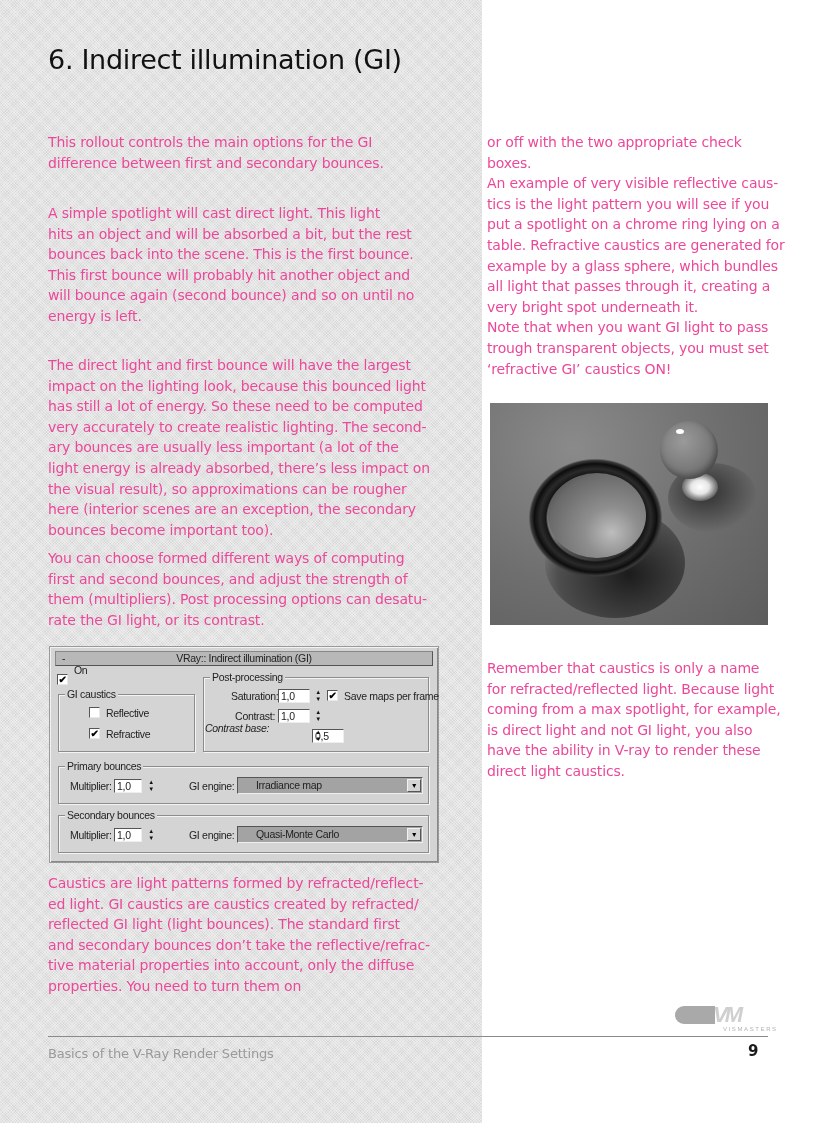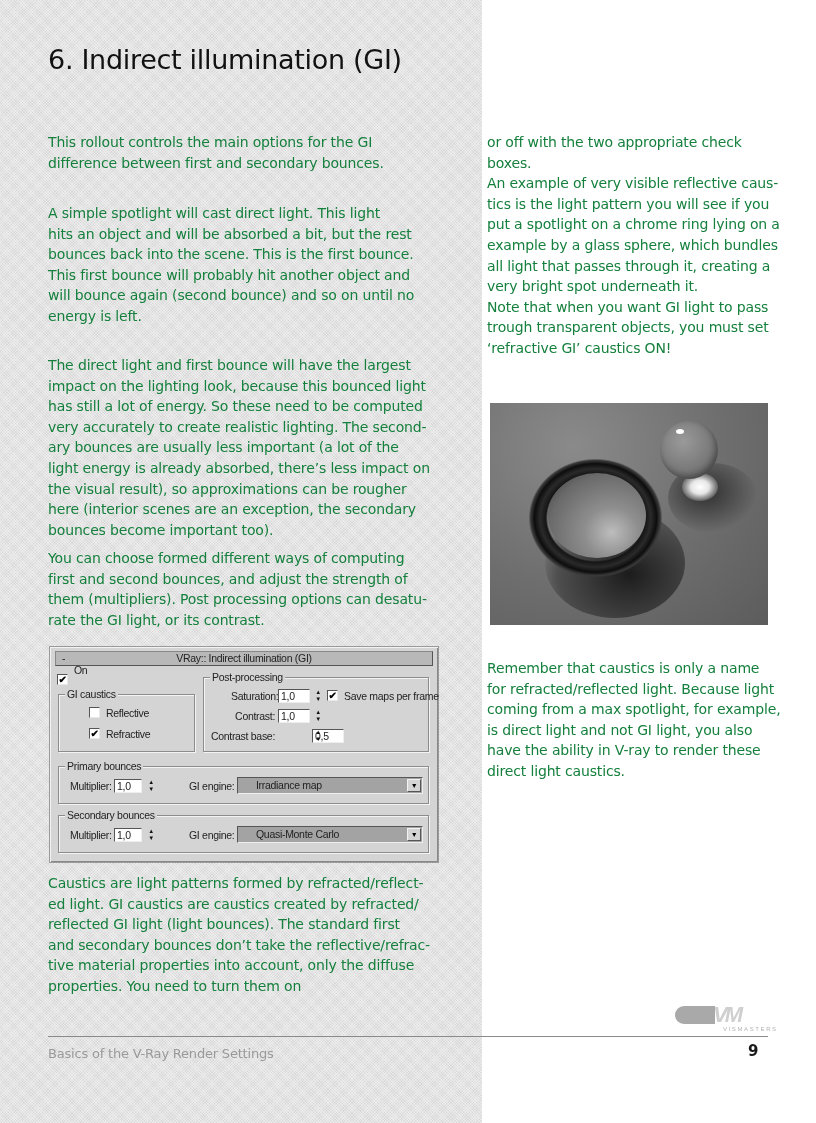--- a/index.html
+++ b/index.html
@@ -13,21 +13,21 @@
         repeating-linear-gradient(45deg, rgba(255,255,255,0.35) 0 1px, transparent 1px 2px),
         repeating-linear-gradient(-45deg, rgba(0,0,0,0.05) 0 1px, transparent 1px 2px);
     }
 
     .page-title {
       position: absolute; left: 48px; top: 44px;
       font-size: 27px; font-weight: normal; color: #111; letter-spacing: -0.3px;
       white-space: nowrap;
     }
 
-    .para { position: absolute; font-size: 14px; line-height: 20.6px; color: #15803d; letter-spacing: -0.15px; }
+    .para { position: absolute; font-size: 14px; line-height: 20.6px; color: #ec4899; letter-spacing: -0.15px; }
     .para .ln { display: block; white-space: nowrap; }
     .left-col { left: 48px; width: 420px; }
     .right-col { left: 487px; width: 320px; }
 
     
     .render-photo {
       position: absolute; left: 490px; top: 403px; width: 278px; height: 222px;
       background: radial-gradient(ellipse at 30% 20%, #8a8a8a 0%, #6e6e6e 55%, #5c5c5c 100%);
       overflow: hidden;
     }
@@ -162,21 +162,21 @@
     <div class="cb" style="left:123px; top:12px;">✔</div>
     <span class="lbl" style="left:140px; top:12px;">Save maps per frame</span>
 
     <span class="lbl" style="left:27px; top:32px; width:44px; text-align:right;">Contrast:</span>
     <div class="spin-field" style="left:74px; top:31px; width:32px;">1,0</div>
     <div class="spinner" style="left:110px; top:31px;">
       <span>▲</span>
       <span>▼</span>
     </div>
 
-    <span class="lbl" style="left:1px; top:52px; width:70px; text-align:right;">Contrast base:</span>
+    <span class="lbl" style="left:1px; top:44px; width:70px; font-style:italic;">Contrast base:</span>
     <div class="spin-field" style="left:74px; top:51px; width:32px;margin-left:34px;">0,5</div>
     <div class="spinner" style="left:110px; top:51px;">
       <span>▲</span>
       <span>▼</span>
     </div>
   </div>
 
   <div class="group" style="left:8px; top:119px; width:371px; height:38px;">
     <span class="group-label">Primary bounces</span>
     <span class="lbl" style="left:11px; top:13px;">Multiplier:</span>
@@ -216,20 +216,21 @@
   <span class="ln">tive material properties into account, only the diffuse</span>
   <span class="ln">properties.  You need to turn them on</span>
 </div>
 
 <div class="para right-col" style="top:132px;">
   <span class="ln">or off with the two appropriate check</span>
   <span class="ln">boxes.</span>
   <span class="ln">An example of very visible reflective caus-</span>
   <span class="ln">tics is the light pattern you will see if you</span>
   <span class="ln">put a spotlight on a chrome ring lying on a</span>
+  <span class="ln">table.  Refractive caustics are generated for</span>
   <span class="ln">example by a glass sphere, which bundles</span>
   <span class="ln">all light that passes through it, creating a</span>
   <span class="ln">very bright spot underneath it.</span>
   <span class="ln">Note that when you want GI light to pass</span>
   <span class="ln">trough transparent objects, you must set</span>
   <span class="ln">‘refractive GI’ caustics ON!</span>
 </div>
 
 <div class="render-photo">
   <div class="ring-shadow"></div>

